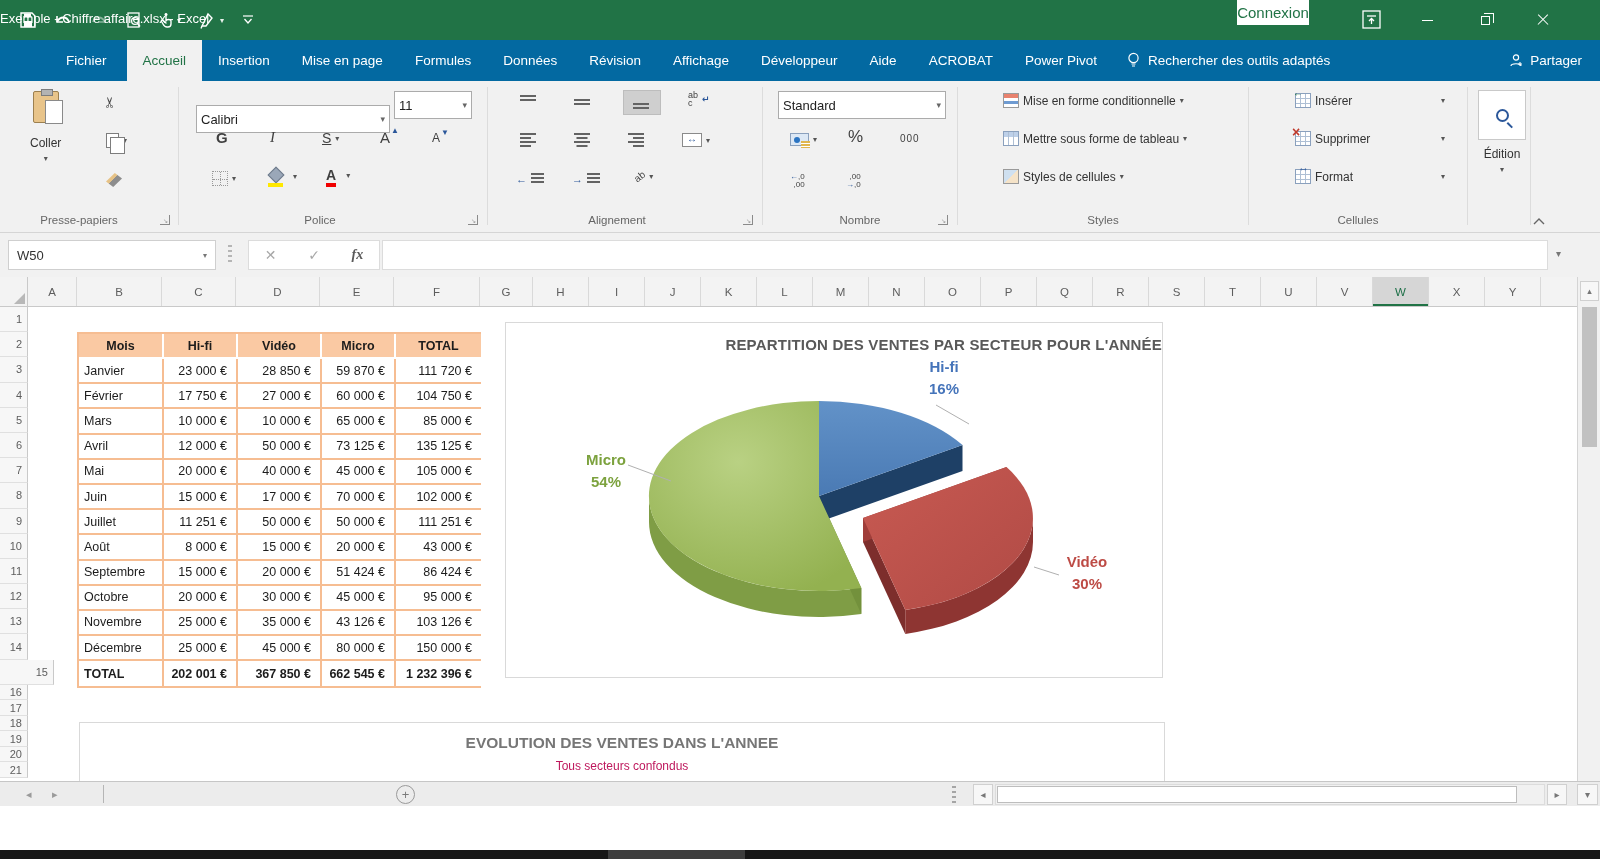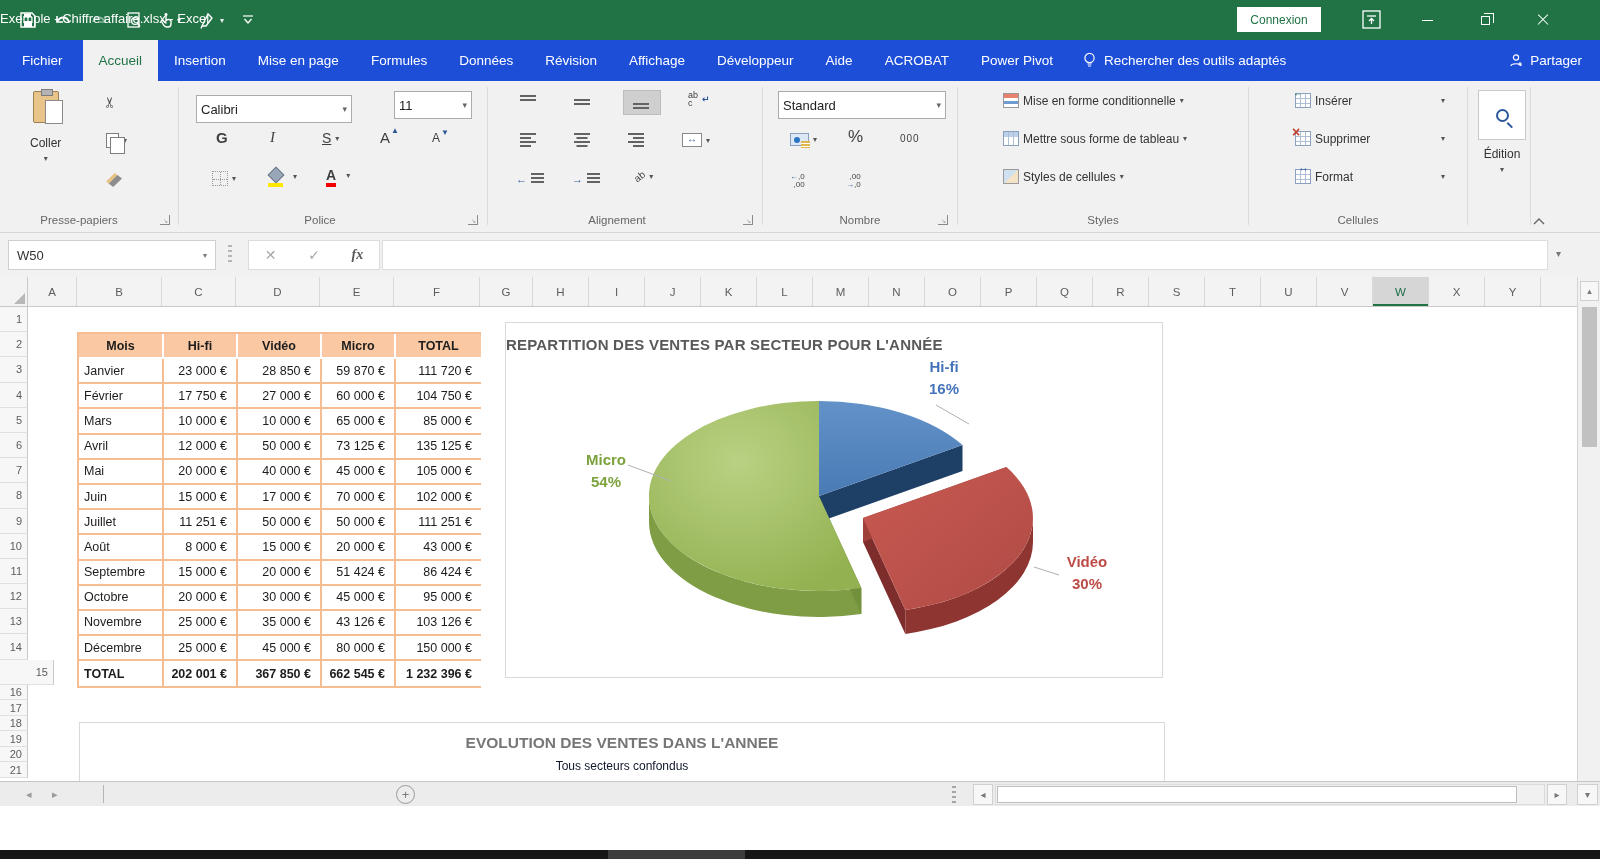--- a/index.html
+++ b/index.html
@@ -8,34 +8,34 @@
   #app { position:relative; width:1600px; height:859px; background:#fff; overflow:hidden; }
 
   
   .titlebar { position:absolute; left:0; top:0; width:1600px; height:40px; background:#217346; color:#fff; }
   .qat { position:absolute; left:20px; top:8px; display:flex; align-items:center; gap:18px; height:24px; }
   .qat .qbtn { display:flex; align-items:center; gap:3px; color:#fff; }
   .qat svg { display:block; }
   .dim { opacity:.45; }
   .mini-caret { font-size:8px; color:#e8f2ec; }
   .win-title { position:absolute; left:0; right:0; top:11px; text-align:left; font-size:13px; color:#fff; }
-  .connexion { position:absolute; left:1237px; top:7px; width:84px; height:25px; background:#fff; color:#217346;
-    font-size:12px; display:flex; align-items:center; justify-content:center; }
+  .connexion { position:absolute; left:1237px; top:0; width:72px; height:25px; background:#fff; color:#217346;
+    font-size:15px; display:flex; align-items:center; justify-content:center; }
   .ribbon-opts { position:absolute; left:1362px; top:10px; }
   .winbtn { position:absolute; top:0; width:46px; height:40px; display:flex; align-items:center; justify-content:center; }
   .wb-min { left:1404px; } .wb-rest { left:1462px; } .wb-close { left:1520px; }
   .minbar { width:11px; height:1px; background:#fff; }
   .restsq { position:relative; width:9px; height:9px; border:1px solid #fff; }
   .restsq::before { content:""; position:absolute; left:2px; top:-4px; width:9px; height:9px; border:1px solid #fff; border-left:none; border-bottom:none; }
   .closex { position:relative; width:12px; height:12px; }
   .closex::before,.closex::after { content:""; position:absolute; left:-1px; top:5px; width:14px; height:1.4px; background:#fff; }
   .closex::before { transform:rotate(45deg);} .closex::after { transform:rotate(-45deg);}
 
   
-  .tabrow { position:absolute; left:0; top:40px; width:1600px; height:41px; background:#1d4ed8; display:flex; align-items:stretch; color:#fff; font-size:13.5px; }
+  .tabrow { position:absolute; left:0; top:40px; width:1600px; height:41px; background:#0369a1; display:flex; align-items:stretch; color:#fff; font-size:13.5px;padding-left:44px; }
   .tabrow .tab { padding:0 16px; display:flex; align-items:center; cursor:default; white-space:nowrap; }
   .tabrow .tab.active { background:#f1f1f1; color:#217346; }
   .tabrow .tab.file { padding:0 20px; margin-left:2px; }
   .tellme { display:flex; align-items:center; gap:8px; padding:0 14px; white-space:nowrap; }
   .share { position:absolute; right:18px; top:0; height:41px; display:flex; align-items:center; gap:6px; font-size:13.5px; }
 
   
   .ribbon { position:absolute; left:0; top:81px; width:1600px; height:152px; background:#f1f1f1; border-bottom:1px solid #d5d5d5; font-size:12px; color:#444; }
   .gsep { position:absolute; top:6px; height:138px; width:1px; background:#dcdcdc; }
   .glabel { position:absolute; top:133px; font-size:11.5px; color:#666; text-align:center; }
@@ -126,28 +126,28 @@
   .xtable .vc { text-align:right; padding:3px 9px 3px 0; }
   .xtable .cell { border-right:2px solid #f6bd92; border-bottom:2px solid #f6bd92; height:25.2px; display:flex; align-items:center; background:#fff; }
   .xtable .vc { justify-content:flex-end; }
   .xtable .cell.lastcol { border-right:none; }
   .xtable .cell.lastrow { border-bottom:none; }
   .xtable .bold { font-weight:bold; }
 
   
   .chartbox { position:absolute; background:#fff; border:1px solid #d9d9d9; }
   #chart1 { left:505px; top:15px; width:658px; height:356px; }
-  #chart1 .ctitle { position:absolute; left:0; right:0; top:13px; text-align:left; font-weight:bold; font-size:15px; color:#595959; letter-spacing:.2px; }
+  #chart1 .ctitle { position:absolute; left:0; right:0; top:13px; text-align:right; font-weight:bold; font-size:15px; color:#595959; letter-spacing:.2px; }
   .pie-label { position:absolute; width:90px; text-align:center; font-weight:bold; font-size:15px; line-height:22px; }
   .pl0 { left:393px; top:33px; color:#4574ba; }
   .pl1 { left:536px; top:228px; color:#bd4b45; }
   .pl2 { left:55px; top:126px; color:#7ca23e; }
   #chart2 { left:79px; top:415px; width:1086px; height:70px; }
   #chart2 .ctitle { position:absolute; left:0; right:0; top:11px; text-align:center; font-weight:bold; font-size:15.5px; color:#767676; }
-  #chart2 .csub { position:absolute; left:0; right:0; top:36px; text-align:center; font-size:12px; color:#0f172a; }
+  #chart2 .csub { position:absolute; left:0; right:0; top:36px; text-align:center; font-size:12px; color:#be185d; }
 
   
   .vscroll { position:absolute; left:1577px; top:277px; width:23px; height:504px; background:#f1f1f1; border-left:1px solid #d4d4d4; }
   .vs-up { position:absolute; left:2px; top:4px; width:19px; height:20px; border:1px solid #d0d0d0; background:#f7f7f7; text-align:center; font-size:9px; color:#777; line-height:19px; }
   .vs-thumb { position:absolute; left:4px; top:30px; width:15px; height:140px; background:#c1c1c1; }
 
   
   .tabbar { position:absolute; left:0; top:781px; width:1600px; height:25px; background:#ececec; border-top:1px solid #c6c6c6; font-size:13px; color:#444; }
   .tnav { position:absolute; top:6px; font-size:11px; color:#9a9a9a; }
   .tnav.l { left:26px; } .tnav.r { left:52px; }
@@ -315,21 +315,21 @@
     <span class="rbtn" style="left:106px; top:52px;">
         <span class="copy-ic"></span>
         <span class="car">▾</span>
       </span>
     <span class="rbtn" style="left:106px; top:92px;">
         <span class="brush-ic"></span>
       </span>
     <div class="glabel" style="left:14px; width:130px;">Presse-papiers</div>
     <div class="launcher" style="left:160px;"></div>
 
-    <div class="combo" style="left:196px; top:14px; width:156px; height:28px;">
+    <div class="combo" style="left:196px; top:24px; width:194px; height:28px;">
       <span>Calibri</span>
         <span class="car">▾</span>
     </div>
     <div class="combo" style="left:394px; top:10px; width:78px; height:28px;">
       <span>11</span>
         <span class="car">▾</span>
     </div>
     <span class="rbtn" style="left:216px; top:48px;">
         <span class="bld">G</span>
       </span>

